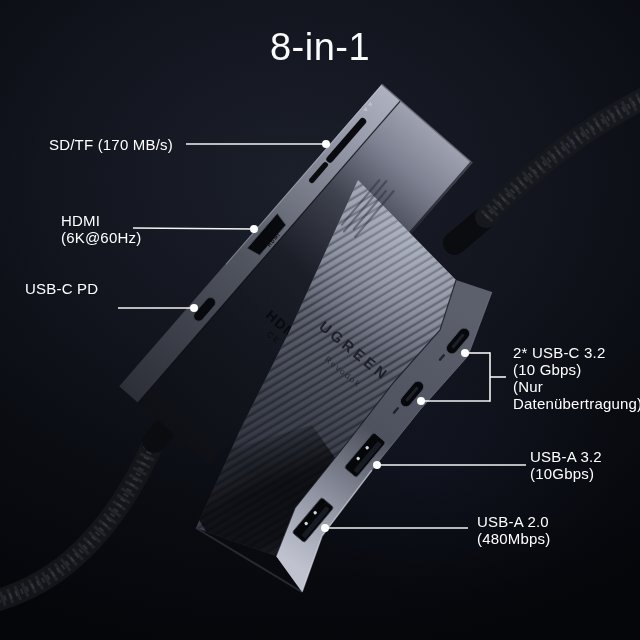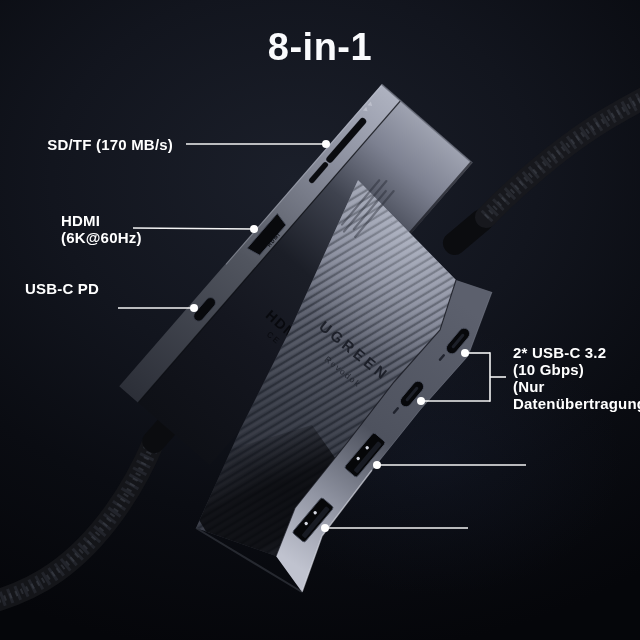--- a/index.html
+++ b/index.html
@@ -6,23 +6,23 @@
   .stage{
     position:relative;width:640px;height:640px;overflow:hidden;
     font-family:"Liberation Sans", sans-serif;
     background:
       radial-gradient(42% 30% at 68% 72%, rgba(38,50,82,.16), rgba(0,0,0,0) 70%),
       radial-gradient(95% 75% at 46% 28%, #1b1f2a 0%, #12151e 40%, #0a0c12 70%, #05060a 100%);
   }
   .scene{position:absolute;left:0;top:0;}
   .page-title{
     position:absolute;top:26px;left:0;right:0;text-align:center;
-    color:#fafbfd;font-size:38px;font-weight:700;letter-spacing:.5px;
+    color:#fafbfd;font-size:38px;font-weight:400;letter-spacing:.5px;
   }
-  .lbl{position:absolute;color:#ffffff;font-weight:700;font-size:15px;line-height:17px;white-space:nowrap;letter-spacing:.2px;}
+  .lbl{position:absolute;color:#ffffff;font-weight:400;font-size:15px;line-height:17px;white-space:nowrap;letter-spacing:.2px;}
   .lbl div{white-space:nowrap;}
   #lbl-sdtf{top:136px;right:467px;text-align:right;}
   #lbl-hdmi{top:212px;left:61px;}
   #lbl-usbcpd{top:280px;left:25px;}
   #lbl-usbc32{top:344px;left:513px;}
   #lbl-usba32{top:448px;left:530px;}
   #lbl-usba20{top:513px;left:477px;}
 </style>
 </head>
 <body>
@@ -197,15 +197,23 @@
     <div>USB-C PD</div>
   </div>
 
   <div class="lbl" id="lbl-usbc32">
     <div>2* USB-C 3.2</div>
     <div>(10 Gbps)</div>
     <div>(Nur</div>
     <div>Datenübertragung)</div>
   </div>
 
-
+  <div class="lbl" id="lbl-usba32">
+    <div>USB-A 3.2</div>
+    <div>(10Gbps)</div>
+  </div>
+
+  <div class="lbl" id="lbl-usba20">
+    <div>USB-A 2.0</div>
+    <div>(480Mbps)</div>
+  </div>
 
 </div>
 
 </body></html>

